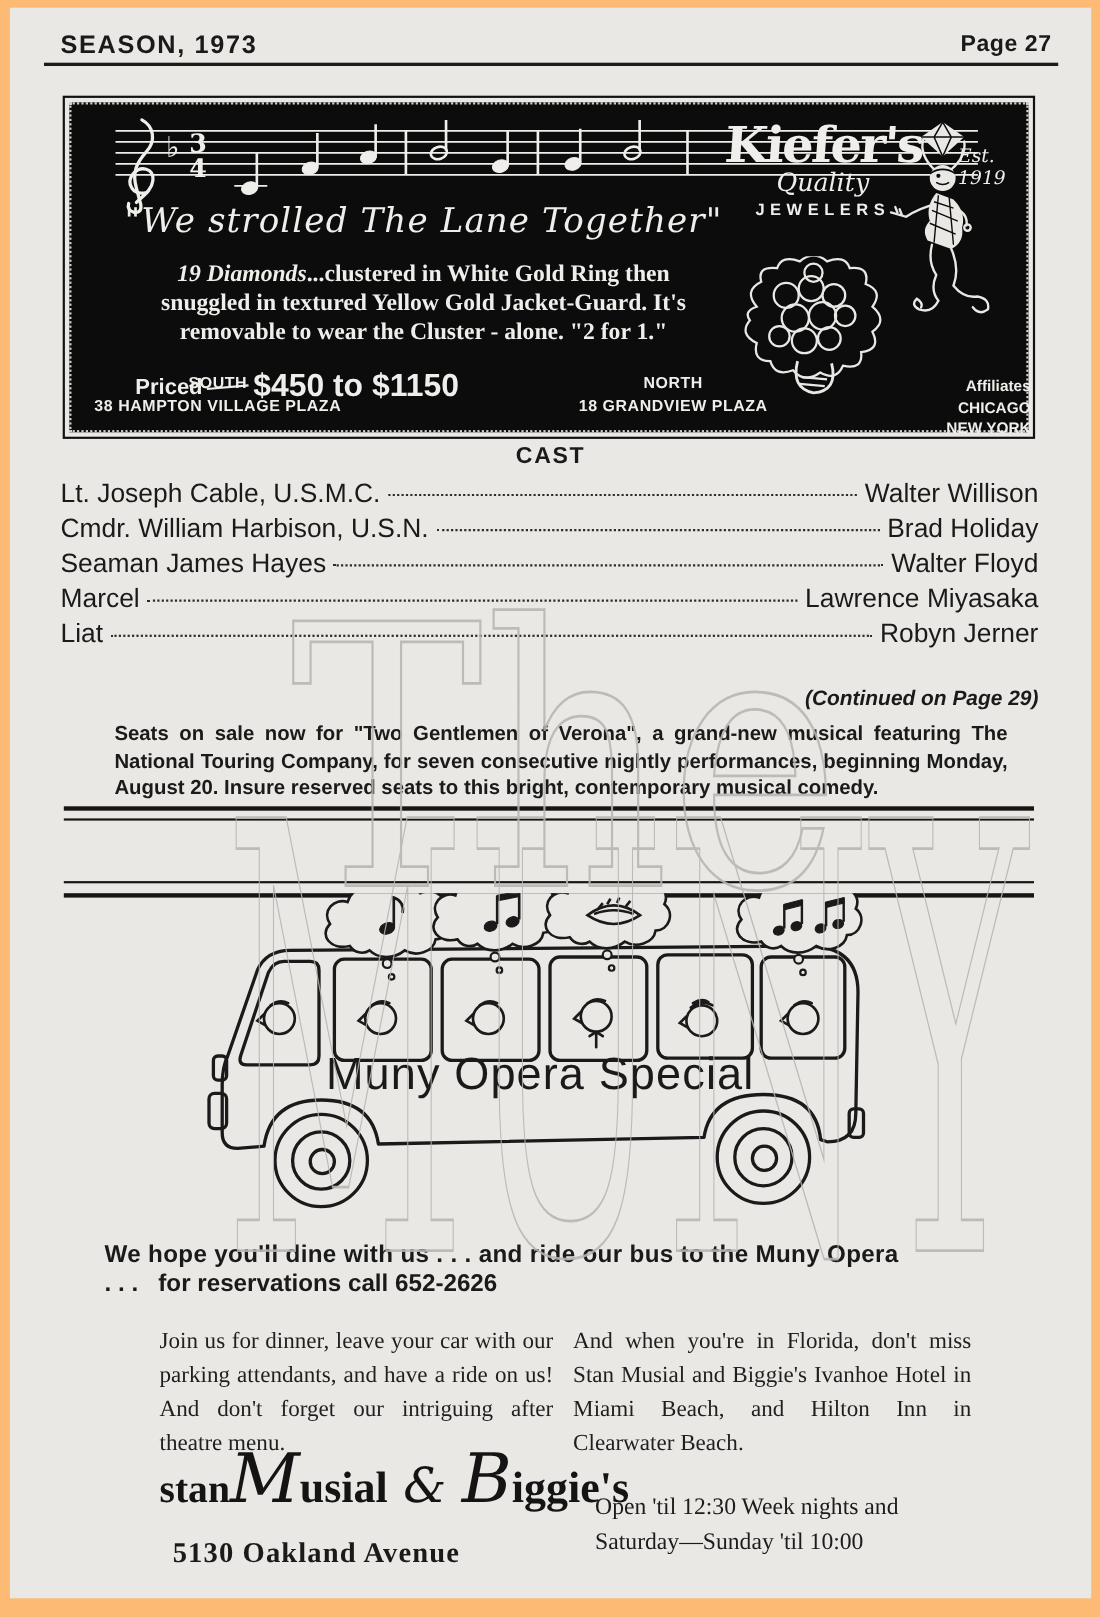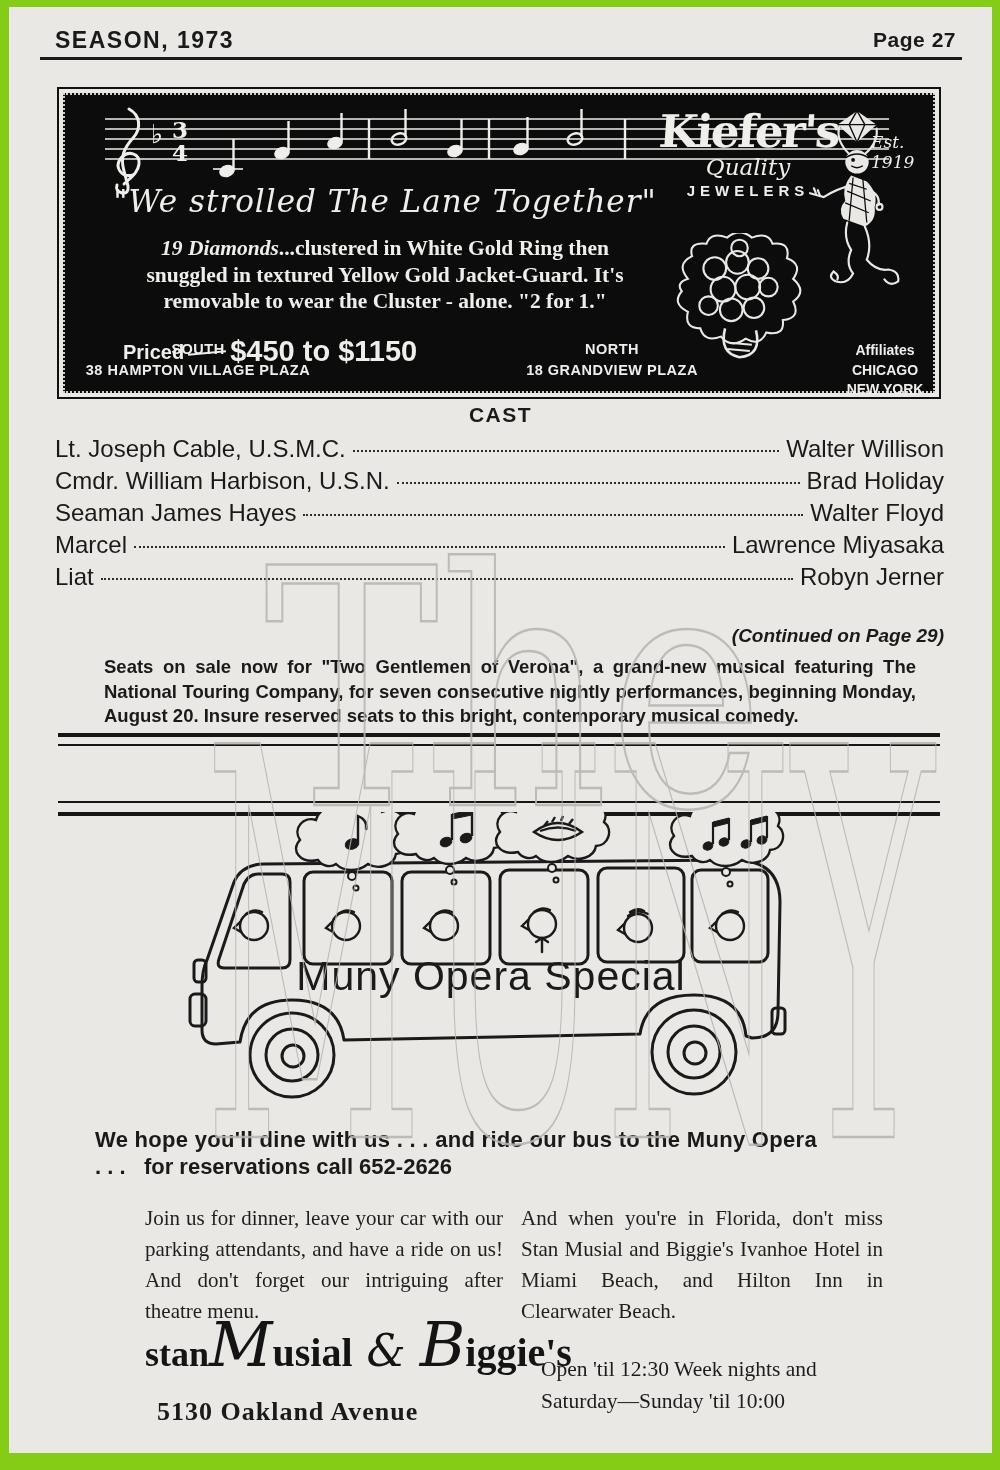--- a/index.html
+++ b/index.html
@@ -1,16 +1,16 @@
 <!DOCTYPE html>
 <html><head>
 <meta charset="utf-8">
 <style>
   html,body{margin:0;padding:0;background:#333;}
-  .page-wrap{position:relative;width:1000px;height:1470px;background:#84cc16;margin:0 auto;overflow:hidden;
+  .page-wrap{position:relative;width:1000px;height:1470px;background:#fdba74;margin:0 auto;overflow:hidden;
              font-family:"Liberation Sans",sans-serif;color:#1a1a1a;}
   .page{position:absolute;left:9px;top:7px;right:8px;bottom:17px;background:#e9e8e5;overflow:hidden;}
   .abs{position:absolute;}
 
   
   .hdr-left{left:46px;top:20px;font-weight:bold;font-size:23px;letter-spacing:1.5px;}
   .hdr-right{right:36px;top:21px;font-weight:bold;font-size:21px;letter-spacing:0.5px;}
   .hdr-rule{left:31px;right:30px;top:50px;height:3px;background:#1b1b1b;}
 
   
@@ -26,21 +26,21 @@
   .price-label{font-weight:bold;font-size:20px;vertical-align:2px;}
   .price-dash{display:inline-block;width:38px;border-top:2px solid #efeeea;transform:translateY(-7px) rotate(-5deg);margin:0 4px;}
   .price-val{font-weight:bold;font-size:29px;}
   .ad-loc{position:absolute;top:244px;width:230px;text-align:center;font-weight:bold;font-size:14.5px;line-height:1.45;letter-spacing:0.5px;}
   .ad-loc.south{left:18px;} .ad-loc.north{left:432px;}
   .brand-block{position:absolute;left:594px;top:10px;width:178px;text-align:center;}
   .brand-name{font-family:"DejaVu Serif",serif;font-weight:bold;font-size:45px;letter-spacing:-2px;transform:skewX(-4deg);}
   .brand-quality{font-family:"DejaVu Serif",serif;font-style:italic;font-size:23px;margin-top:-4px;}
   .brand-jewelers{font-size:15px;font-weight:bold;letter-spacing:5px;margin-top:2px;}
   .est-block{position:absolute;left:806px;top:38px;width:62px;font-family:"DejaVu Serif",serif;font-style:italic;font-size:17px;line-height:1.15;}
-  .affil-block{position:absolute;left:768px;top:246px;width:104px;text-align:center;font-weight:bold;font-size:14px;line-height:1.4;}
+  .affil-block{position:absolute;left:768px;top:246px;width:104px;text-align:right;font-weight:bold;font-size:14px;line-height:1.4;}
   .jester-svg{position:absolute;left:742px;top:12px;}
   .jewels-svg{position:absolute;left:592px;top:138px;}
 
   
   .cast-title{left:0;top:396px;width:100%;text-align:center;font-weight:bold;font-size:21px;letter-spacing:1.5px;}
   .cast-list{left:46px;right:48px;top:430px;}
   .cast-row{display:flex;align-items:baseline;font-size:24px;line-height:24px;margin-bottom:8px;}
   .cast-leader{flex:1;border-bottom:2.5px dotted #2c2c2c;margin:0 7px;transform:translateY(-5px);}
   .cast-continued{right:48px;top:618px;font-weight:bold;font-style:italic;font-size:19px;}
 

